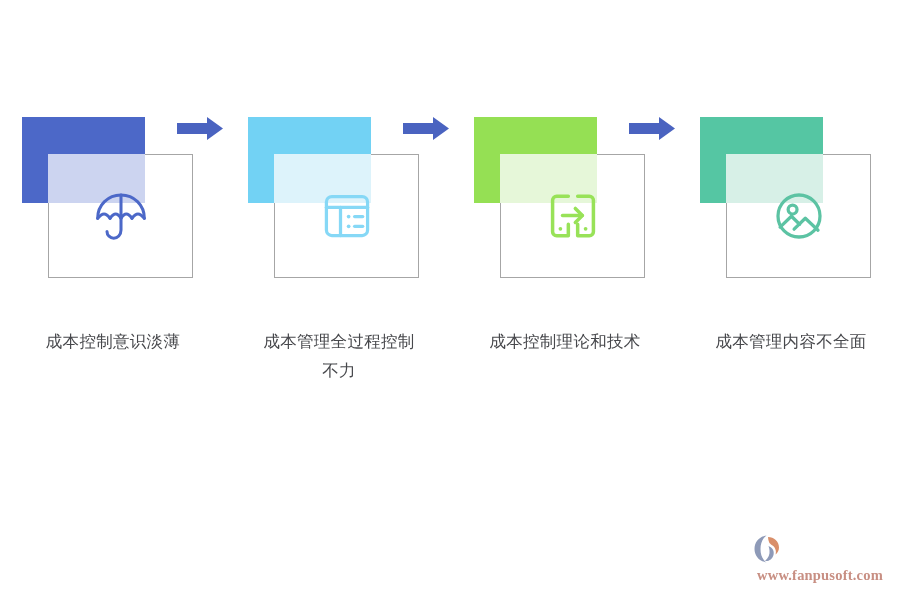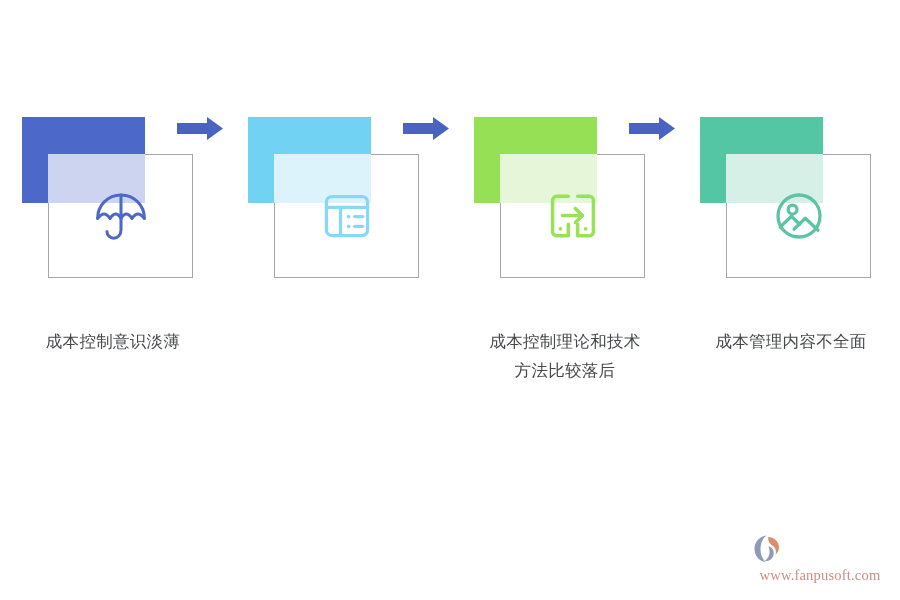--- a/index.html
+++ b/index.html
@@ -124,21 +124,21 @@
     font-size: 25px;
     font-weight: 700;
     color: #8e9ab8;
     letter-spacing: 0px;
     line-height: 30px;
     white-space: nowrap;
   }
   #watermark .wm-url {
     font-family: "Liberation Serif", "DejaVu Serif", serif;
     font-size: 14.5px;
-    font-weight: 400;
+    font-weight: 700;
     color: #c88f83;
     letter-spacing: 0.2px;
     text-align: center;
     line-height: 18px;
     white-space: nowrap;
   }
 </style>
 </head>
 <body>
 
@@ -176,20 +176,24 @@
       <svg width="52" height="52" viewBox="0 0 48 48" fill="none" stroke="#86d8f6" stroke-width="3" stroke-linecap="round" stroke-linejoin="round">
         <rect x="5" y="6" width="38" height="36" rx="5"></rect>
         <path d="M5 16 L43 16"></path>
         <path d="M18 16 L18 42"></path>
         <circle cx="25.5" cy="24.5" r="1.7" fill="#86d8f6" stroke="none"></circle>
         <circle cx="25.5" cy="33.5" r="1.7" fill="#86d8f6" stroke="none"></circle>
         <path d="M31 24.5 L38.5 24.5"></path>
         <path d="M31 33.5 L38.5 33.5"></path>
       </svg>
     </div>
+    <div class="caption">
+      <span class="line">成本管理全过程控制</span>
+      <span class="line">不力</span>
+    </div>
     <div class="arrow">
       <svg width="46" height="23" viewBox="0 0 46 23">
         <path d="M0 6 L30 6 L30 0 L46 11.5 L30 23 L30 17 L0 17 Z" fill="#4a63c0"></path>
       </svg>
     </div>
   </div>
 
   <div class="step" style="left:452px;text-decoration:underline;">
     <div class="color-block" style="background:#95e054;"></div>
     <div class="frame"></div>
@@ -199,21 +203,20 @@
         <path d="M20 7 L10 7 A3.5 3.5 0 0 0 6.5 10.5 L6.5 37.5 A3.5 3.5 0 0 0 10 41 L20 41 L20 31"></path>
         <path d="M28 7 L38 7 A3.5 3.5 0 0 1 41.5 10.5 L41.5 37.5 A3.5 3.5 0 0 1 38 41 L28 41 L28 31"></path>
         <circle cx="13.2" cy="35" r="1.6" fill="#98e258" stroke="none"></circle>
         <circle cx="34.8" cy="35" r="1.6" fill="#98e258" stroke="none"></circle>
         <path d="M15 23.5 L32 23.5"></path>
         <path d="M26 17.5 L32 23.5 L26 29.5"></path>
       </svg>
     </div>
     <div class="caption">
       <span class="line">成本控制理论和技术</span>
-      <span class="line">方法比较落后</span>
     </div>
     <div class="arrow">
       <svg width="46" height="23" viewBox="0 0 46 23">
         <path d="M0 6 L30 6 L30 0 L46 11.5 L30 23 L30 17 L0 17 Z" fill="#4a63c0"></path>
       </svg>
     </div>
   </div>
 
   <div class="step" style="left:678px;">
     <div class="color-block" style="background:#55c6a3;"></div>

